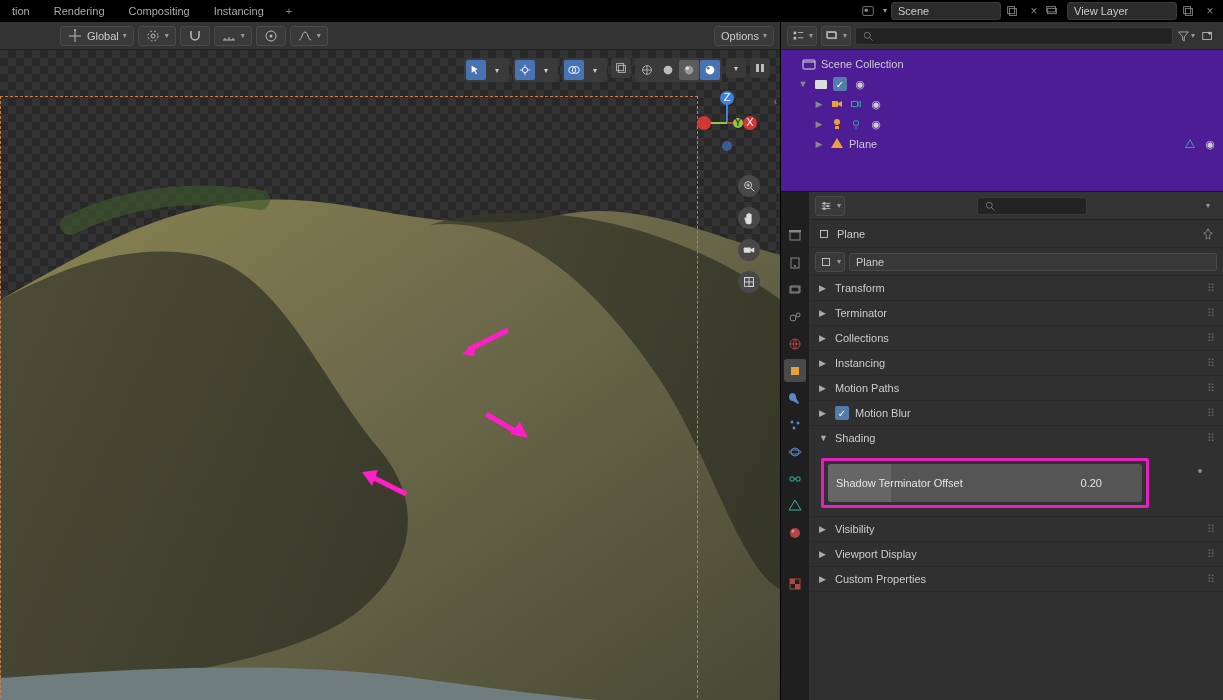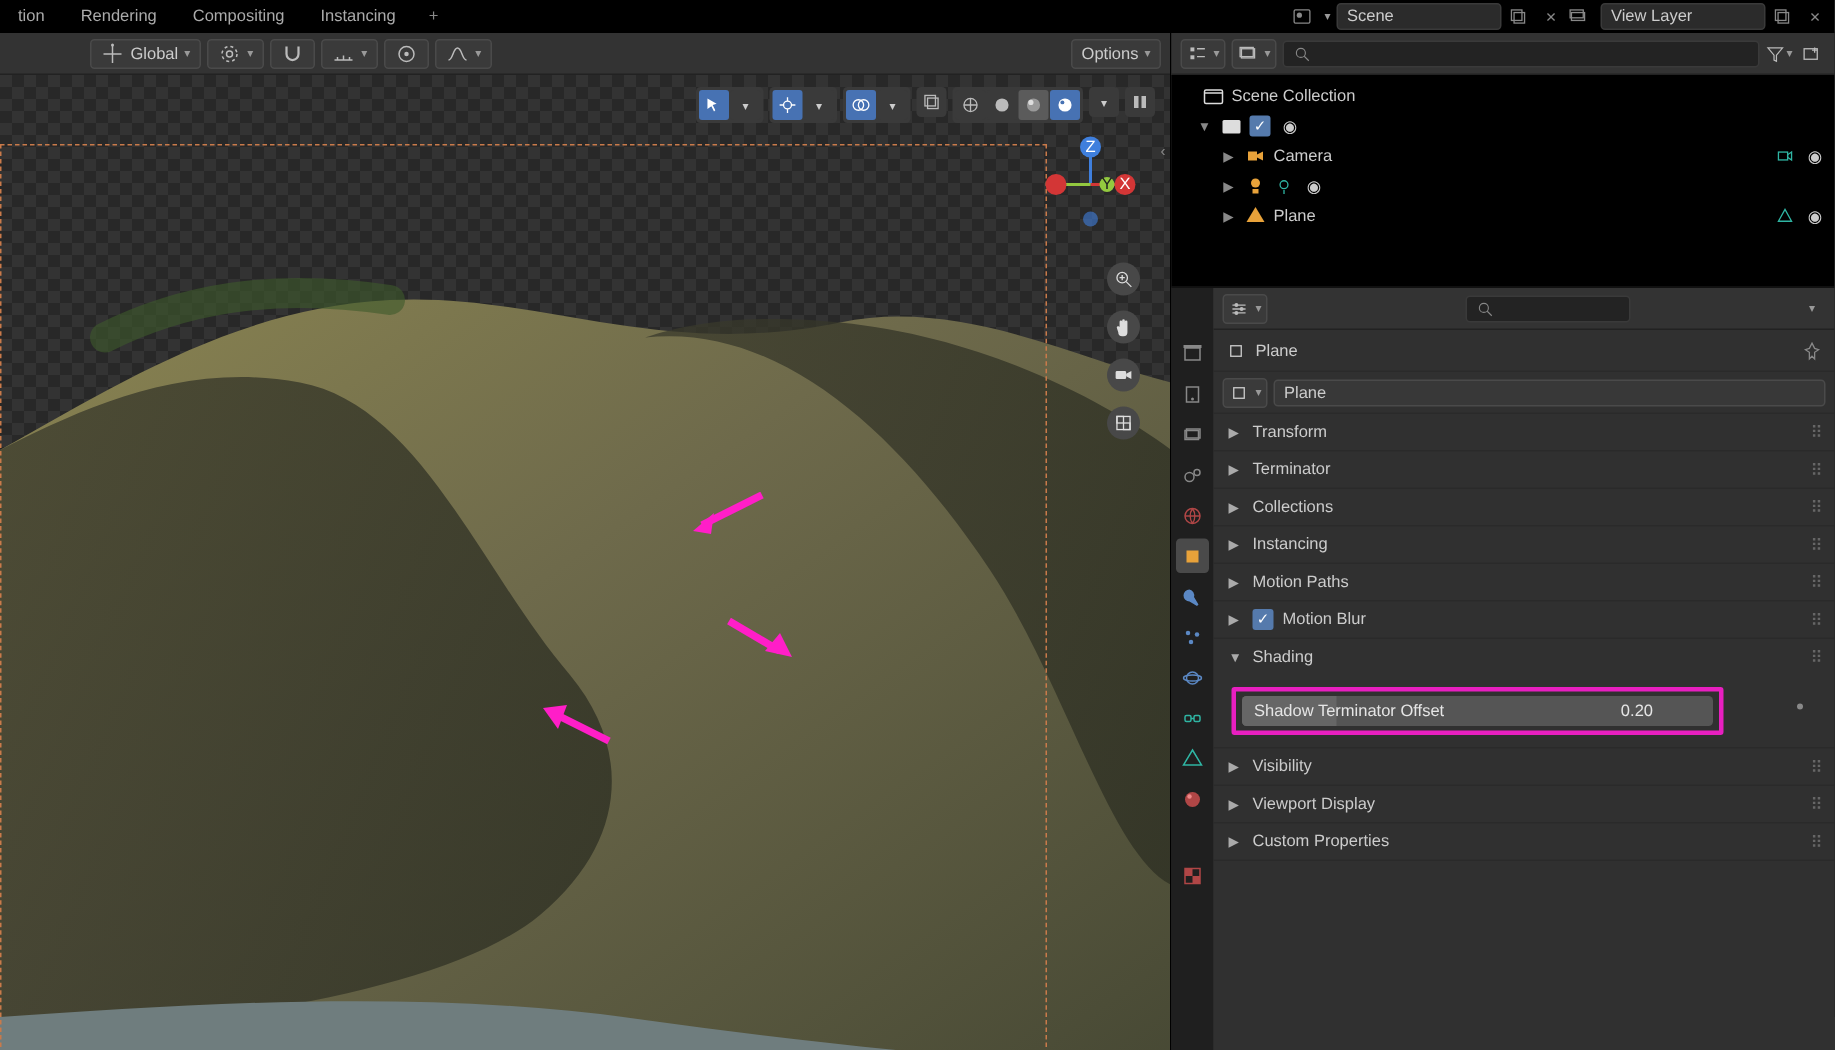--- a/index.html
+++ b/index.html
@@ -33,21 +33,21 @@
 .gizmo { position: absolute; top: 38px; right: 18px; width: 70px; height: 70px; }
 .side-icons { position: absolute; top: 125px; right: 20px; display: flex; flex-direction: column; gap: 10px; }
 .side-ic { width: 22px; height: 22px; background: #484848; border-radius: 11px; display: flex; align-items: center; justify-content: center; color: #bbb; }
 .collapse-arrow { position: absolute; top: 46px; right: 3px; color: #888; font-size: 10px; }
 .arrow-anno { position: absolute; width: 50px; height: 30px; pointer-events: none; }
 .right-col { width: 442px; display: flex; flex-direction: column; background: #303030; }
 .outliner { height: 170px; border-bottom: 1px solid #111; display: flex; flex-direction: column; }
 .out-hdr { height: 28px; background: #333; border-bottom: 1px solid #222; display: flex; align-items: center; padding: 0 6px; gap: 4px; }
 .search { flex: 1; background: #232323; border: 1px solid #3a3a3a; border-radius: 3px; height: 18px; display: flex; align-items: center; padding: 0 6px; gap: 4px; }
 .funnel { width: 18px; height: 18px; display: flex; align-items: center; justify-content: center; color: #888; }
-.tree { flex: 1; padding: 4px 0; background: #000000; }
+.tree { flex: 1; padding: 4px 0; background: #4c1d95; }
 .tr-row { display: flex; align-items: center; height: 20px; padding-right: 6px; }
 .tr-indent { width: 16px; display: inline-block; }
 .tr-tri { width: 12px; color: #888; font-size: 9px; text-align: center; }
 .tr-icn { width: 16px; height: 16px; margin: 0 4px; display: flex; align-items: center; justify-content: center; }
 .tr-name { flex: 1; }
 .tr-trail { display: flex; gap: 6px; align-items: center; color: #888; }
 .eye { width: 14px; text-align: center; }
 .props { flex: 1; display: flex; }
 .prop-tabs { width: 28px; background: #1f1f1f; display: flex; flex-direction: column; align-items: center; padding-top: 32px; gap: 4px; }
 .ptab { width: 22px; height: 23px; border-radius: 3px; display: flex; align-items: center; justify-content: center; }
@@ -55,21 +55,21 @@
 .prop-body { flex: 1; background: #303030; display: flex; flex-direction: column; }
 .prop-hdr { height: 28px; background: #333; border-bottom: 1px solid #222; display: flex; align-items: center; padding: 0 6px; gap: 6px; }
 .crumb { height: 28px; border-bottom: 1px solid #2a2a2a; display: flex; align-items: center; padding: 0 8px; gap: 6px; }
 .crumb2 { height: 28px; display: flex; align-items: center; padding: 0 6px; gap: 4px; border-bottom: 1px solid #2a2a2a; }
 .name-field { flex: 1; background: #383838; border: 1px solid #4a4a4a; border-radius: 3px; height: 18px; padding: 0 6px; display: flex; align-items: center; }
 .panel { border-bottom: 1px solid #2a2a2a; }
 .phdr { display: flex; align-items: center; height: 24px; padding: 0 10px; gap: 6px; cursor: pointer; }
 .phdr .tri { width: 10px; font-size: 9px; color: #aaa; }
 .phdr .grip { margin-left: auto; color: #666; letter-spacing: -2px; }
 .pbody { padding: 6px 12px; }
-.slider-row { display: flex; align-items: center; height: 20px; background: #555; border-radius: 3px; position: relative; overflow: hidden; }
+.slider-row { display: flex; align-items: center; height: 38px; background: #555; border-radius: 3px; position: relative; overflow: hidden; }
 .slider-fill { position: absolute; left: 0; top: 0; height: 100%; background: #666; }
 .slider-lbl { position: relative; padding-left: 8px; flex: 1; color: #e5e5e5; }
 .slider-val { position: relative; padding-right: 40px; color: #e5e5e5; }
 .hl-box { border: 3px solid #e81fc0; border-radius: 2px; padding: 3px 4px; margin: 2px 62px 2px 0; }
 .dot-after { position: absolute; right: -56px; top: 8px; width: 4px; height: 4px; border-radius: 2px; background: #888; }
 .chk { width: 14px; height: 14px; background: #557aac; border-radius: 2px; display: inline-flex; align-items: center; justify-content: center; font-size: 10px; color: #fff; }
 </style>
 </head>
 <body>
 
@@ -377,21 +377,20 @@
             <span class="eye">◉</span>
           </div>
         </div>
         <div class="tr-row">
           <span class="tr-indent"></span>
             <span class="tr-indent"></span>
           <span class="tr-tri">▶</span>
           <svg class="tr-icn" viewBox="0 0 16 16">
               <path d="M3 5h6v6H3z M9 7l4-2v6l-4-2z" fill="#e8a23a"></path>
             </svg>
-          <span class="tr-name">Camera</span>
           <div class="tr-trail">
             <svg width="14" height="14" viewBox="0 0 16 16">
                 <rect x="3" y="5" width="7" height="6" fill="none" stroke="#2fb5a3"></rect>
                 <path d="M10 7l3-2v6l-3-2z" fill="none" stroke="#2fb5a3"></path>
               </svg>
             <span class="eye">◉</span>
           </div>
         </div>
         <div class="tr-row">
           <span class="tr-indent"></span>

